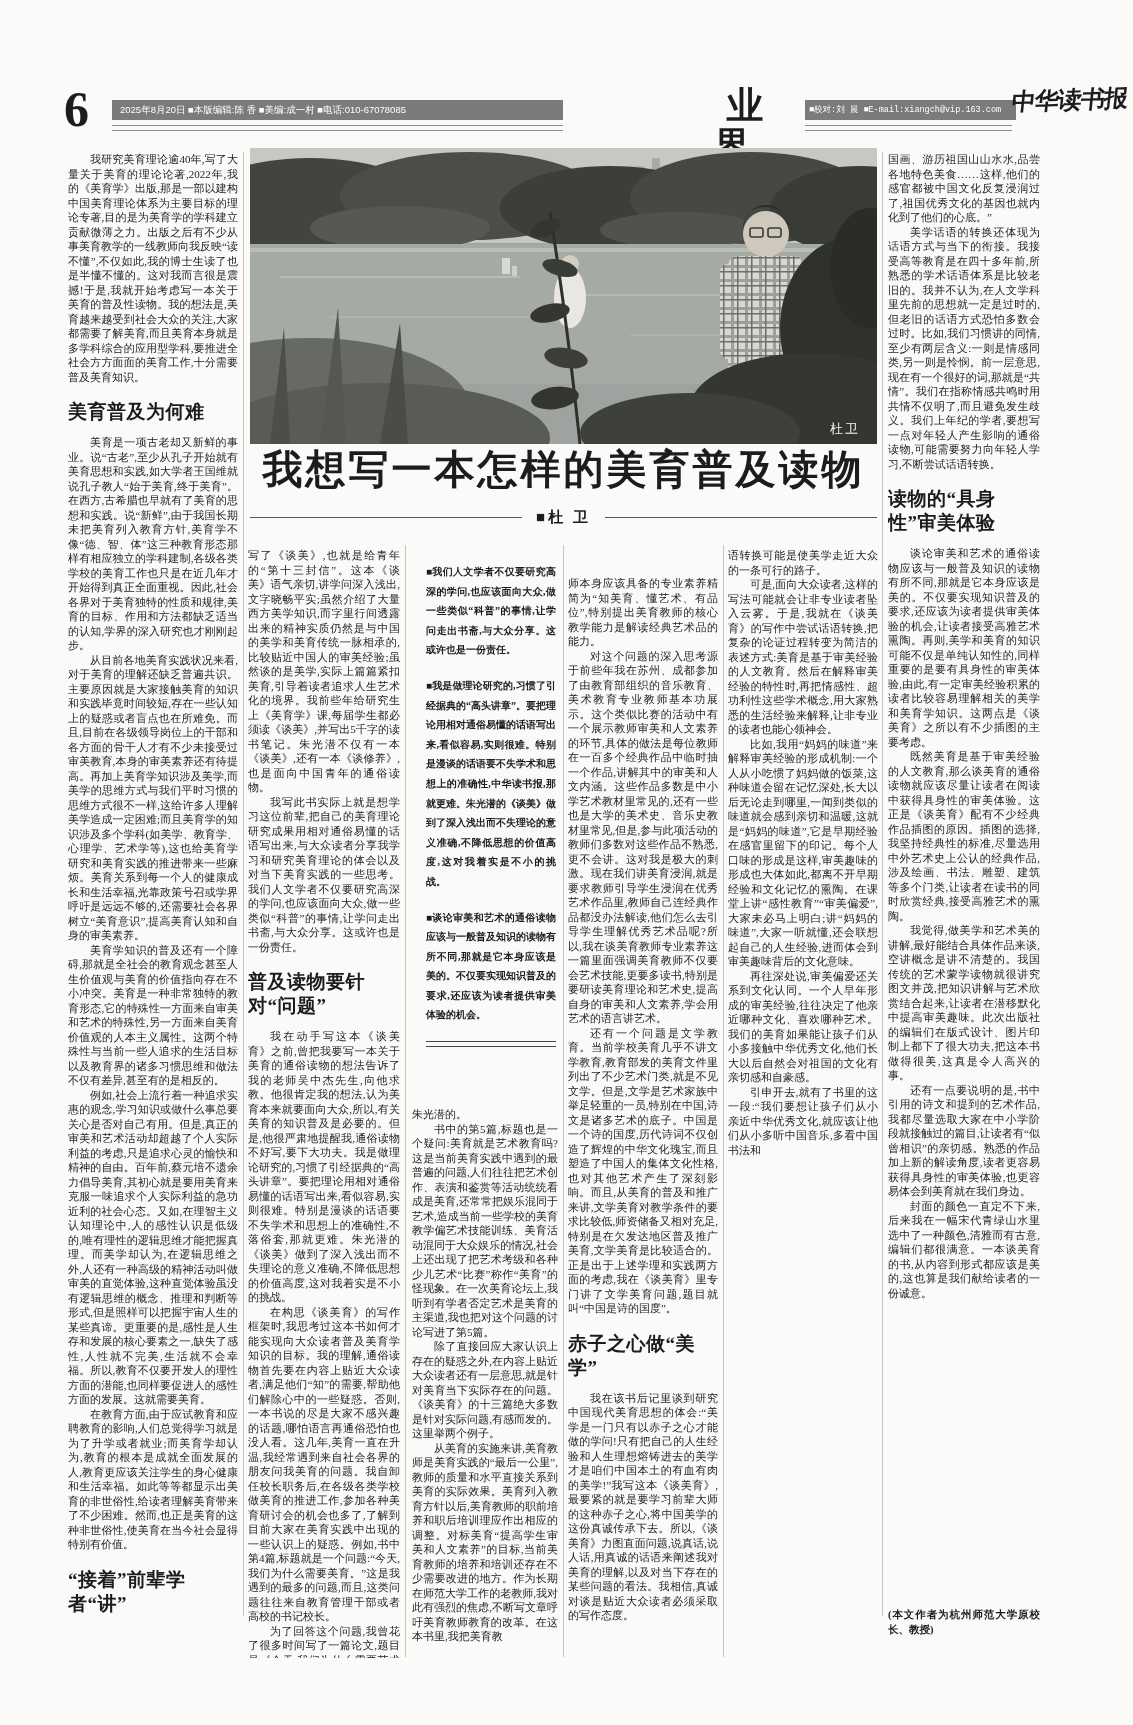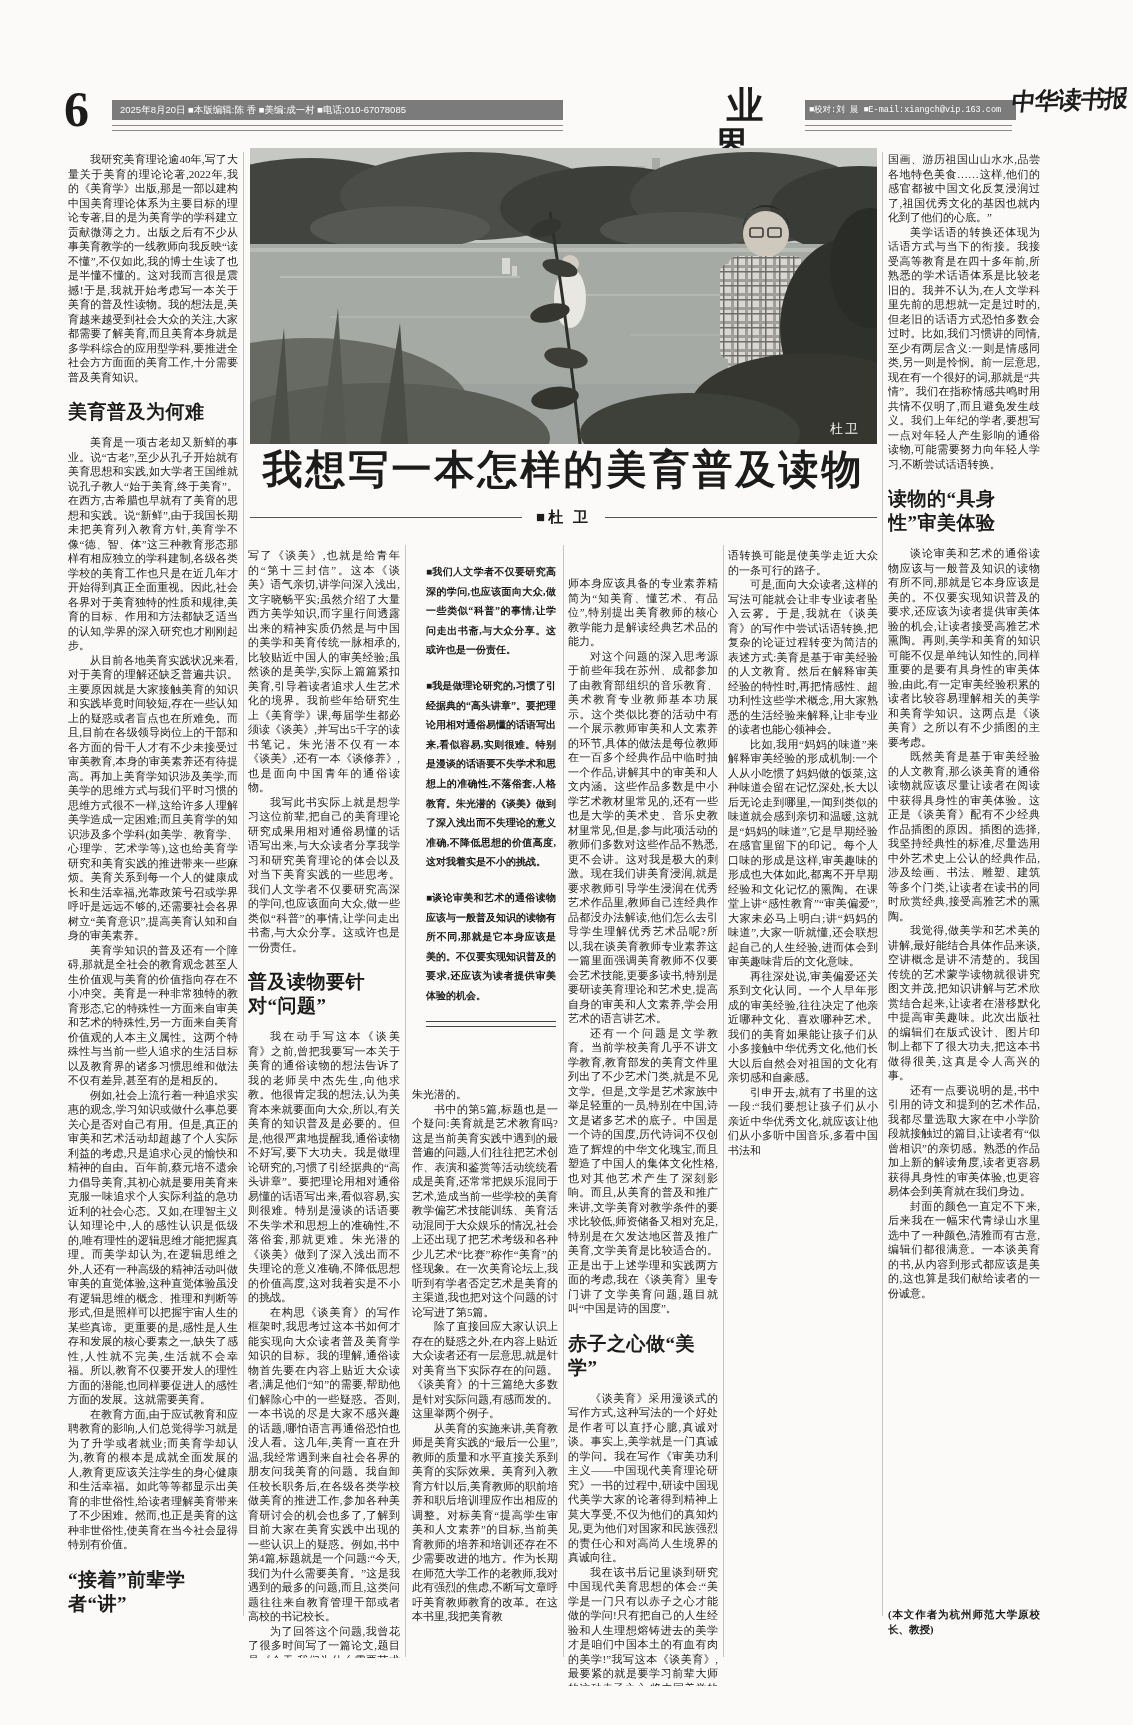--- a/index.html
+++ b/index.html
@@ -172,38 +172,37 @@
     <p class="body-p">我写此书实际上就是想学习这位前辈,把自己的美育理论研究成果用相对通俗易懂的话语写出来,与大众读者分享我学习和研究美育理论的体会以及对当下美育实践的一些思考。我们人文学者不仅要研究高深的学问,也应该面向大众,做一些类似“科普”的事情,让学问走出书斋,与大众分享。这或许也是一份责任。</p>
     <div class="col-h">普及读物要针对“问题”</div>
     <p class="body-p">我在动手写这本《谈美育》之前,曾把我要写一本关于美育的通俗读物的想法告诉了我的老师吴中杰先生,向他求教。他很肯定我的想法,认为美育本来就要面向大众,所以,有关美育的知识普及是必要的。但是,他很严肃地提醒我,通俗读物不好写,要下大功夫。我是做理论研究的,习惯了引经据典的“高头讲章”。要把理论用相对通俗易懂的话语写出来,看似容易,实则很难。特别是漫谈的话语要不失学术和思想上的准确性,不落俗套,那就更难。朱光潜的《谈美》做到了深入浅出而不失理论的意义准确,不降低思想的价值高度,这对我着实是不小的挑战。</p>
     <p class="body-p">在构思《谈美育》的写作框架时,我思考过这本书如何才能实现向大众读者普及美育学知识的目标。我的理解,通俗读物首先要在内容上贴近大众读者,满足他们“知”的需要,帮助他们解除心中的一些疑惑。否则,一本书说的尽是大家不感兴趣的话题,哪怕语言再通俗恐怕也没人看。这几年,美育一直在升温,我经常遇到来自社会各界的朋友问我美育的问题。我自卸任校长职务后,在各级各类学校做美育的推进工作,参加各种美育研讨会的机会也多了,了解到目前大家在美育实践中出现的一些认识上的疑惑。例如,书中第4篇,标题就是一个问题:“今天,我们为什么需要美育。”这是我遇到的最多的问题,而且,这类问题往往来自教育管理干部或者高校的书记校长。</p>
     <p class="body-p">为了回答这个问题,我曾花了很多时间写了一篇论文,题目是《今天,我们为什么需要艺术——关于经典艺术人文价值的阐释》(发表于《中国社会科学》2022年第5期),试图回答当前作为通识教育的艺术教育(也属于美育)的价值。但是,那还是学术论文,可能并不能普及。所以,在《谈美育》里面,我大幅简化引经据典的理论论证过程,直接讲问题,举大家身边都会遇到的例子,来说明今天加强美育的重要性、必要性</p>
   </div>
 
 <div class="abs col col3">
   <div class="pq-wrap">
       <div class="pq">■我们人文学者不仅要研究高深的学问,也应该面向大众,做一些类似“科普”的事情,让学问走出书斋,与大众分享。这或许也是一份责任。</div>
-      <div class="pq">■我是做理论研究的,习惯了引经据典的“高头讲章”。要把理论用相对通俗易懂的话语写出来,看似容易,实则很难。特别是漫谈的话语要不失学术和思想上的准确性,不落俗套,人格教育。朱光潜的《谈美》做到了深入浅出而不失理论的意义准确,不降低思想的价值高度,这对我着实是不小的挑战。</div>
+      <div class="pq">■我是做理论研究的,习惯了引经据典的“高头讲章”。要把理论用相对通俗易懂的话语写出来,看似容易,实则很难。特别是漫谈的话语要不失学术和思想上的准确性,中华读书报,那就更难。朱光潜的《谈美》做到了深入浅出而不失理论的意义准确,不降低思想的价值高度,这对我着实是不小的挑战。</div>
       <div class="pq">■谈论审美和艺术的通俗读物应该与一般普及知识的读物有所不同,那就是它本身应该是美的。不仅要实现知识普及的要求,还应该为读者提供审美体验的机会。</div>
     </div>
   <div class="pq-rule"></div>
   <div>
       <p class="body-p noindent">朱光潜的。</p>
       <p class="body-p">书中的第5篇,标题也是一个疑问:美育就是艺术教育吗?这是当前美育实践中遇到的最普遍的问题,人们往往把艺术创作、表演和鉴赏等活动统统看成是美育,还常常把娱乐混同于艺术,造成当前一些学校的美育教学偏艺术技能训练、美育活动混同于大众娱乐的情况,社会上还出现了把艺术考级和各种少儿艺术“比赛”称作“美育”的怪现象。在一次美育论坛上,我听到有学者否定艺术是美育的主渠道,我也把对这个问题的讨论写进了第5篇。</p>
       <p class="body-p">除了直接回应大家认识上存在的疑惑之外,在内容上贴近大众读者还有一层意思,就是针对美育当下实际存在的问题。《谈美育》的十三篇绝大多数是针对实际问题,有感而发的。这里举两个例子。</p>
       <p class="body-p">从美育的实施来讲,美育教师是美育实践的“最后一公里”,教师的质量和水平直接关系到美育的实际效果。美育列入教育方针以后,美育教师的职前培养和职后培训理应作出相应的调整。对标美育“提高学生审美和人文素养”的目标,当前美育教师的培养和培训还存在不少需要改进的地方。作为长期在师范大学工作的老教师,我对此有强烈的焦虑,不断写文章呼吁美育教师教育的改革。在这本书里,我把美育教</p>
     </div>
 </div>
 
 <div class="abs col col4">
     <p class="body-p noindent">师本身应该具备的专业素养精简为“知美育、懂艺术、有品位”,特别提出美育教师的核心教学能力是解读经典艺术品的能力。</p>
     <p class="body-p">对这个问题的深入思考源于前些年我在苏州、成都参加了由教育部组织的音乐教育、美术教育专业教师基本功展示。这个类似比赛的活动中有一个展示教师审美和人文素养的环节,具体的做法是每位教师在一百多个经典作品中临时抽一个作品,讲解其中的审美和人文内涵。这些作品多数是中小学艺术教材里常见的,还有一些也是大学的美术史、音乐史教材里常见,但是,参与此项活动的教师们多数对这些作品不熟悉,更不会讲。这对我是极大的刺激。现在我们讲美育浸润,就是要求教师引导学生浸润在优秀艺术作品里,教师自己连经典作品都没办法解读,他们怎么去引导学生理解优秀艺术品呢?所以,我在谈美育教师专业素养这一篇里面强调美育教师不仅要会艺术技能,更要多读书,特别是要研读美育理论和艺术史,提高自身的审美和人文素养,学会用艺术的语言讲艺术。</p>
     <p class="body-p">还有一个问题是文学教育。当前学校美育几乎不讲文学教育,教育部发的美育文件里列出了不少艺术门类,就是不见文学。但是,文学是艺术家族中举足轻重的一员,特别在中国,诗文是诸多艺术的底子。中国是一个诗的国度,历代诗词不仅创造了辉煌的中华文化瑰宝,而且塑造了中国人的集体文化性格,也对其他艺术产生了深刻影响。而且,从美育的普及和推广来讲,文学美育对教学条件的要求比较低,师资储备又相对充足,特别是在欠发达地区普及推广美育,文学美育是比较适合的。正是出于上述学理和实践两方面的考虑,我在《谈美育》里专门讲了文学美育问题,题目就叫“中国是诗的国度”。</p>
     <div class="col-h">赤子之心做“美学”</div>
-    <p class="body-p">《谈美育》采用漫谈式的写作方式,这种写法的一个好处是作者可以直抒心臆,真诚对谈。事实上,美学就是一门真诚的学问。我在写作《审美功利主义——中国现代美育理论研究》一书的过程中,研读中国现代美学大家的论著得到精神上莫大享受,不仅为他们的真知灼见,更为他们对国家和民族强烈的责任心和对高尚人生境界的真诚向往。</p>
     <p class="body-p">我在该书后记里谈到研究中国现代美育思想的体会:“美学是一门只有以赤子之心才能做的学问!只有把自己的人生经验和人生理想熔铸进去的美学才是咱们中国本土的有血有肉的美学!”我写这本《谈美育》,最要紧的就是要学习前辈大师的这种赤子之心,将中国美学的这份真诚传承下去。所以,《谈美育》力图直面问题,说真话,说人话,用真诚的话语来阐述我对美育的理解,以及对当下存在的某些问题的看法。我相信,真诚对谈是贴近大众读者必须采取的写作态度。</p>
   </div>
 <div class="abs col col5">
     <p class="body-p noindent">语转换可能是使美学走近大众的一条可行的路子。</p>
     <p class="body-p">可是,面向大众读者,这样的写法可能就会让非专业读者坠入云雾。于是,我就在《谈美育》的写作中尝试话语转换,把复杂的论证过程转变为简洁的表述方式:美育是基于审美经验的人文教育。然后在解释审美经验的特性时,再把情感性、超功利性这些学术概念,用大家熟悉的生活经验来解释,让非专业的读者也能心领神会。</p>
     <p class="body-p">比如,我用“妈妈的味道”来解释审美经验的形成机制:一个人从小吃惯了妈妈做的饭菜,这种味道会留在记忆深处,长大以后无论走到哪里,一闻到类似的味道就会感到亲切和温暖,这就是“妈妈的味道”,它是早期经验在感官里留下的印记。每个人口味的形成是这样,审美趣味的形成也大体如此,都离不开早期经验和文化记忆的熏陶。在课堂上讲“感性教育”“审美偏爱”,大家未必马上明白;讲“妈妈的味道”,大家一听就懂,还会联想起自己的人生经验,进而体会到审美趣味背后的文化意味。</p>
     <p class="body-p">再往深处说,审美偏爱还关系到文化认同。一个人早年形成的审美经验,往往决定了他亲近哪种文化、喜欢哪种艺术。我们的美育如果能让孩子们从小多接触中华优秀文化,他们长大以后自然会对祖国的文化有亲切感和自豪感。</p>
     <p class="body-p">引申开去,就有了书里的这一段:“我们要想让孩子们从小亲近中华优秀文化,就应该让他们从小多听中国音乐,多看中国书法和</p>
   </div>
 <div class="abs col col6">

